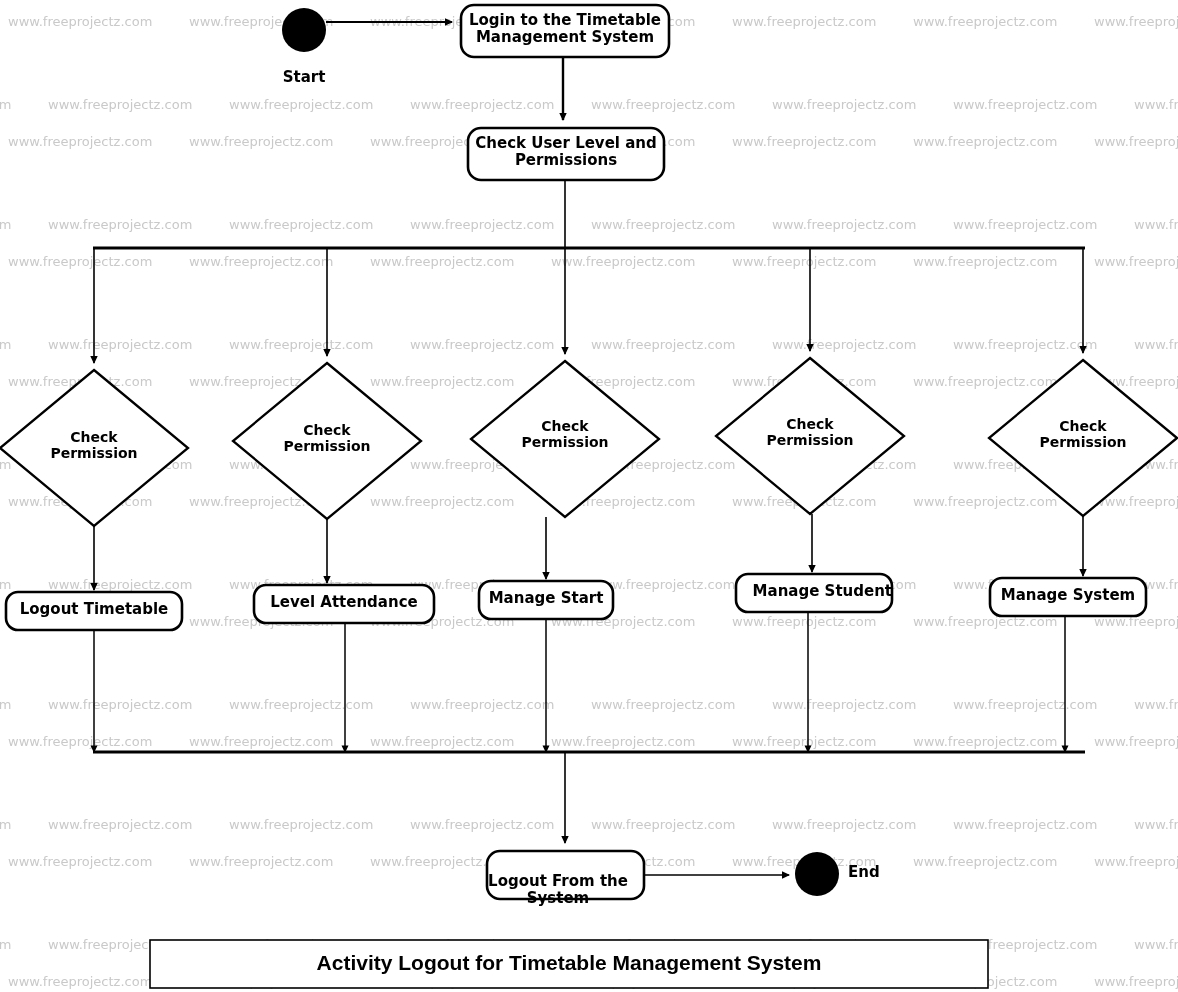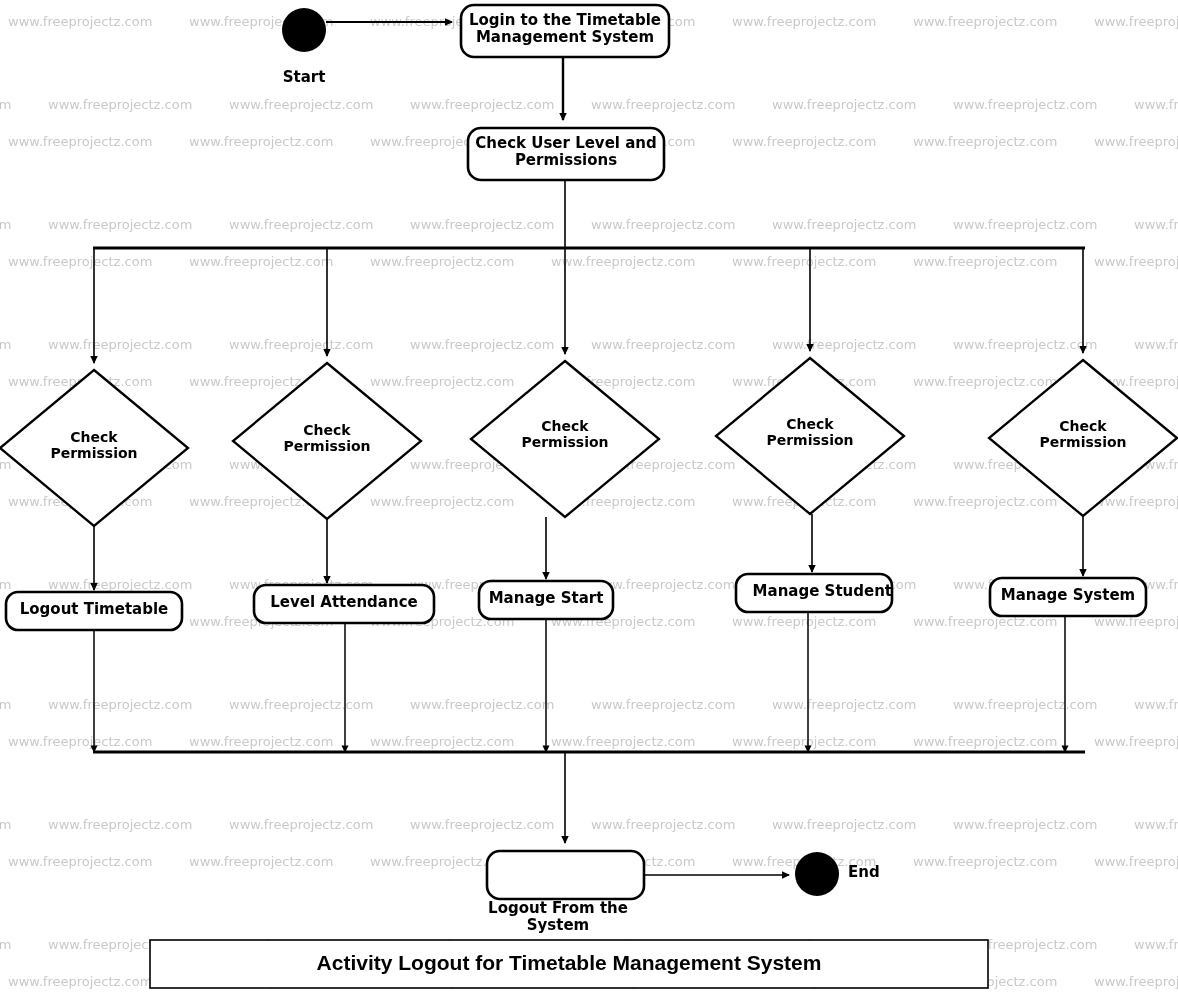--- a/index.html
+++ b/index.html
@@ -298,21 +298,21 @@
     <div class="node-label action-label" style="left:6px; top:601px; width:176px;">Logout Timetable</div>
 
     <div class="node-label action-label" style="left:254px; top:594px; width:180px;">Level Attendance</div>
 
     <div class="node-label action-label" style="left:479px; top:590px; width:134px;">Manage Start</div>
 
     <div class="node-label action-label" style="left:736px; top:583px; width:156px;text-align:right;">Manage Student</div>
 
     <div class="node-label action-label" style="left:990px; top:587px; width:156px;">Manage System</div>
 
-    <div class="node-label action-label" style="left:487px; top:900px; width:142px;">Logout From the
+    <div class="node-label action-label" style="left:487px; top:873px; width:142px;">Logout From the
 System</div>
 
     <div class="node-label terminal-label" style="left:848px; top:864px; width:44px; text-align:left;">End</div>
 
     <div class="node-label title-label" style="left:150px; top:951px; width:838px;">Activity Logout for Timetable Management System</div>
 
   </div>
 </div>
 
 </body></html>

